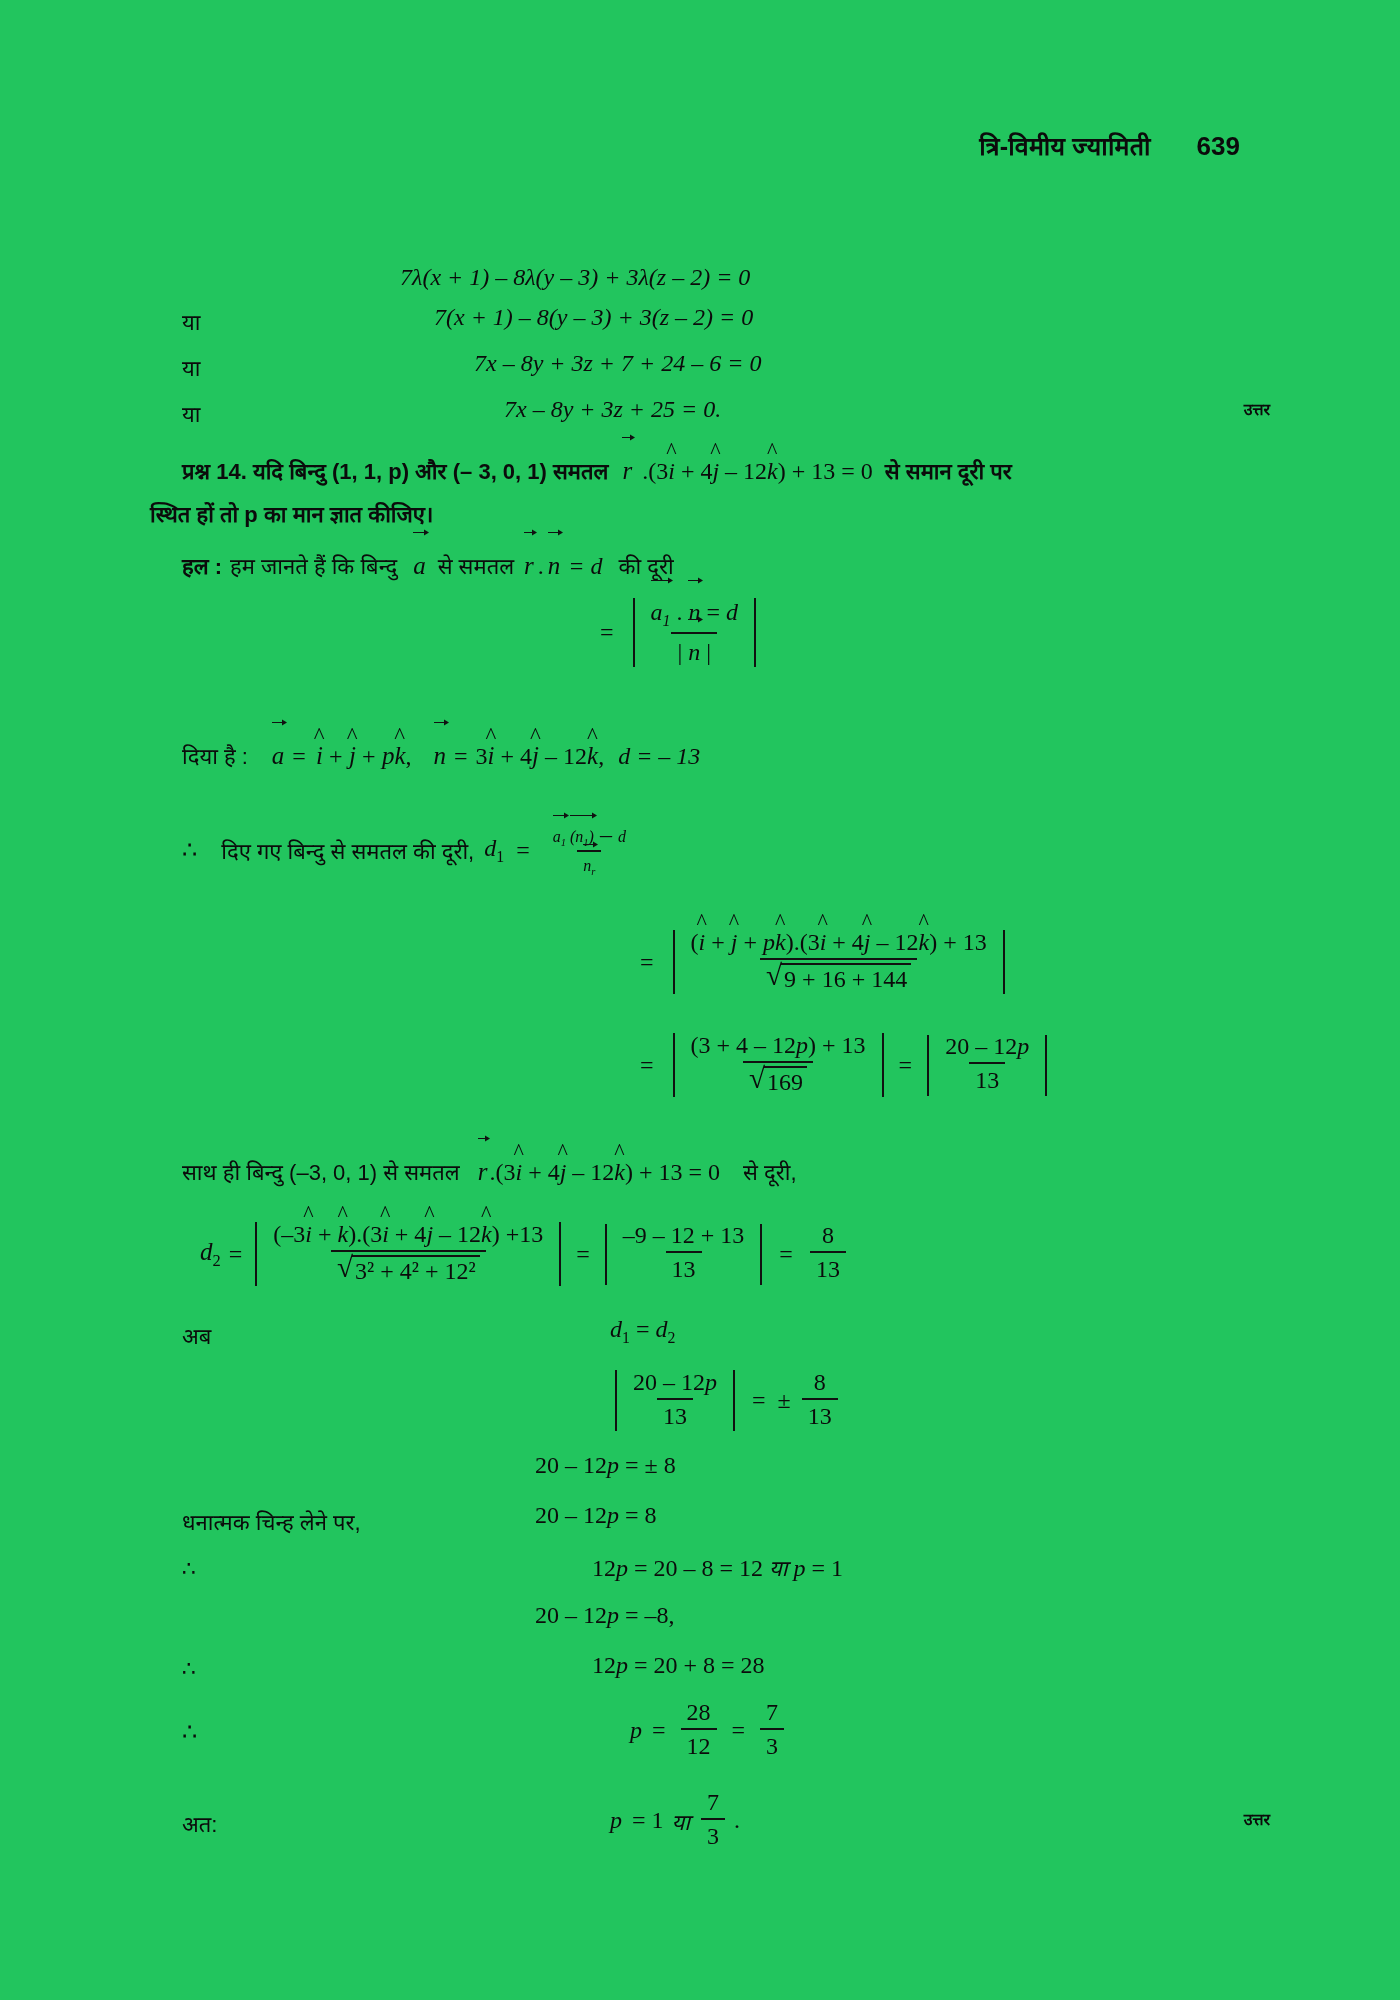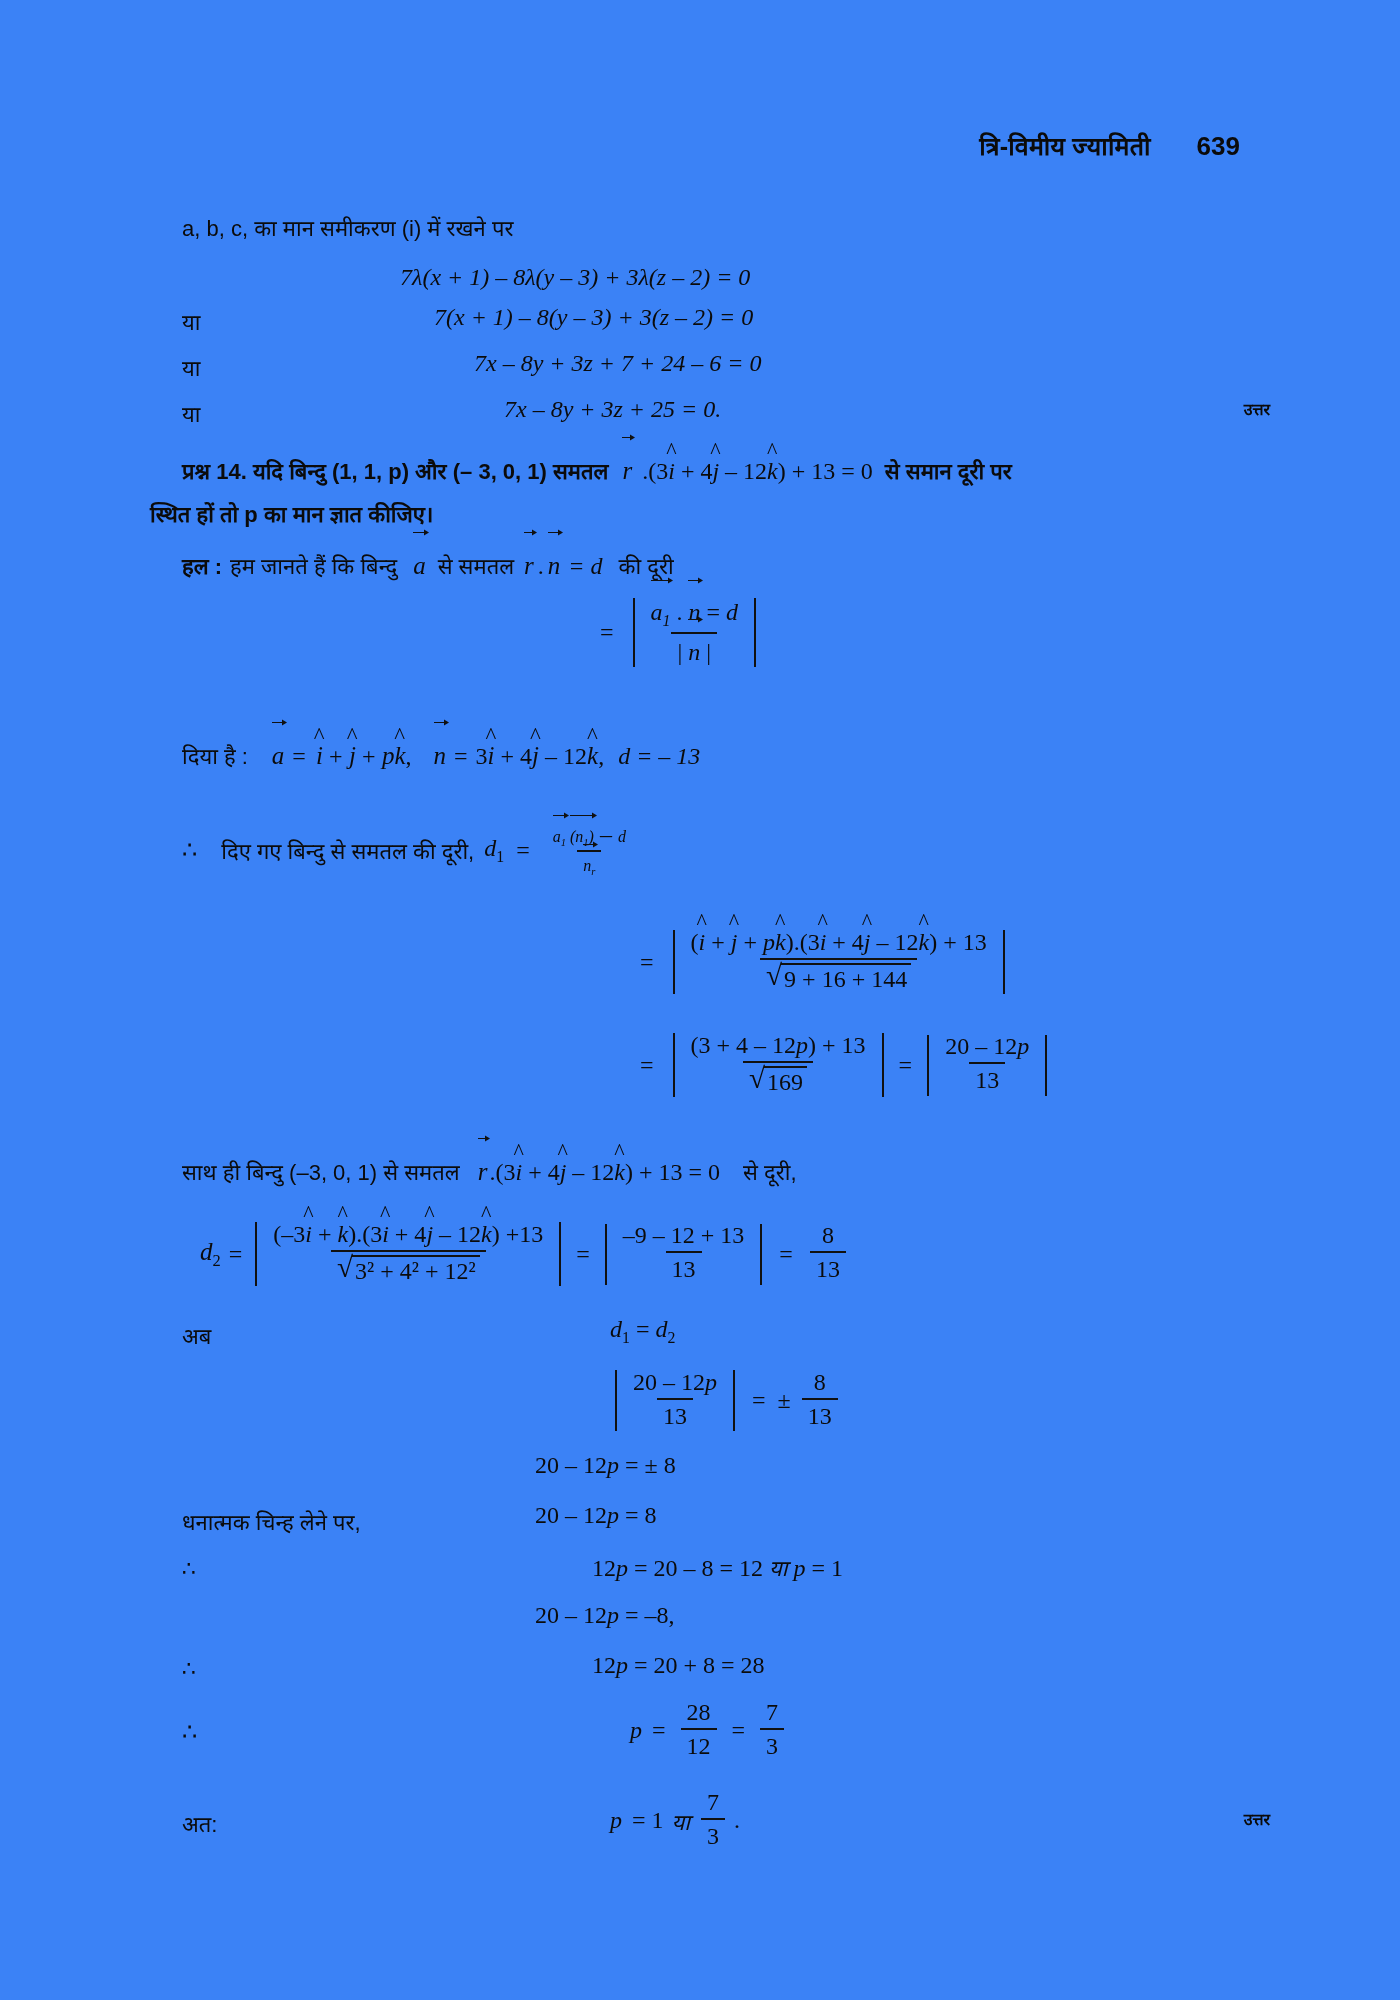--- a/index.html
+++ b/index.html
@@ -11,21 +11,21 @@
     width: 1400px;
     height: 2000px;
     position: relative;
     font-family: "Liberation Serif", "DejaVu Serif", serif;
     color: #0b0b0b;
     overflow: hidden;
   }
   .page {
     position: absolute;
     inset: 0;
-    background: #3b82f6;
+    background: #22c55e;
   }
 
   
   .hdr {
     position: absolute;
     top: 128px;
     left: 170px;
     right: 160px;
     display: flex;
     justify-content: flex-end;
@@ -168,23 +168,20 @@
 </head>
 <body>
 
 <div class="page">
 
   <div class="hdr">
     <span class="hdr-title">त्रि-विमीय ज्यामिती</span>
     <span class="hdr-page">639</span>
   </div>
 
-  <div class="row" style="top:212px;left:182px;">
-    <span class="lbl">a, b, c, का मान समीकरण (i) में रखने पर</span>
-  </div>
 
   <div class="eq" style="top:264px;left:400px;">7λ(x + 1) – 8λ(y – 3) + 3λ(z – 2) = 0</div>
 
   <div class="row" style="top:306px;left:182px;">
     <span class="lbl">या</span>
   </div>
   <div class="eq" style="top:304px;left:434px;">7(x + 1) – 8(y – 3) + 3(z – 2) = 0</div>
 
   <div class="row" style="top:352px;left:182px;">
     <span class="lbl">या</span>

